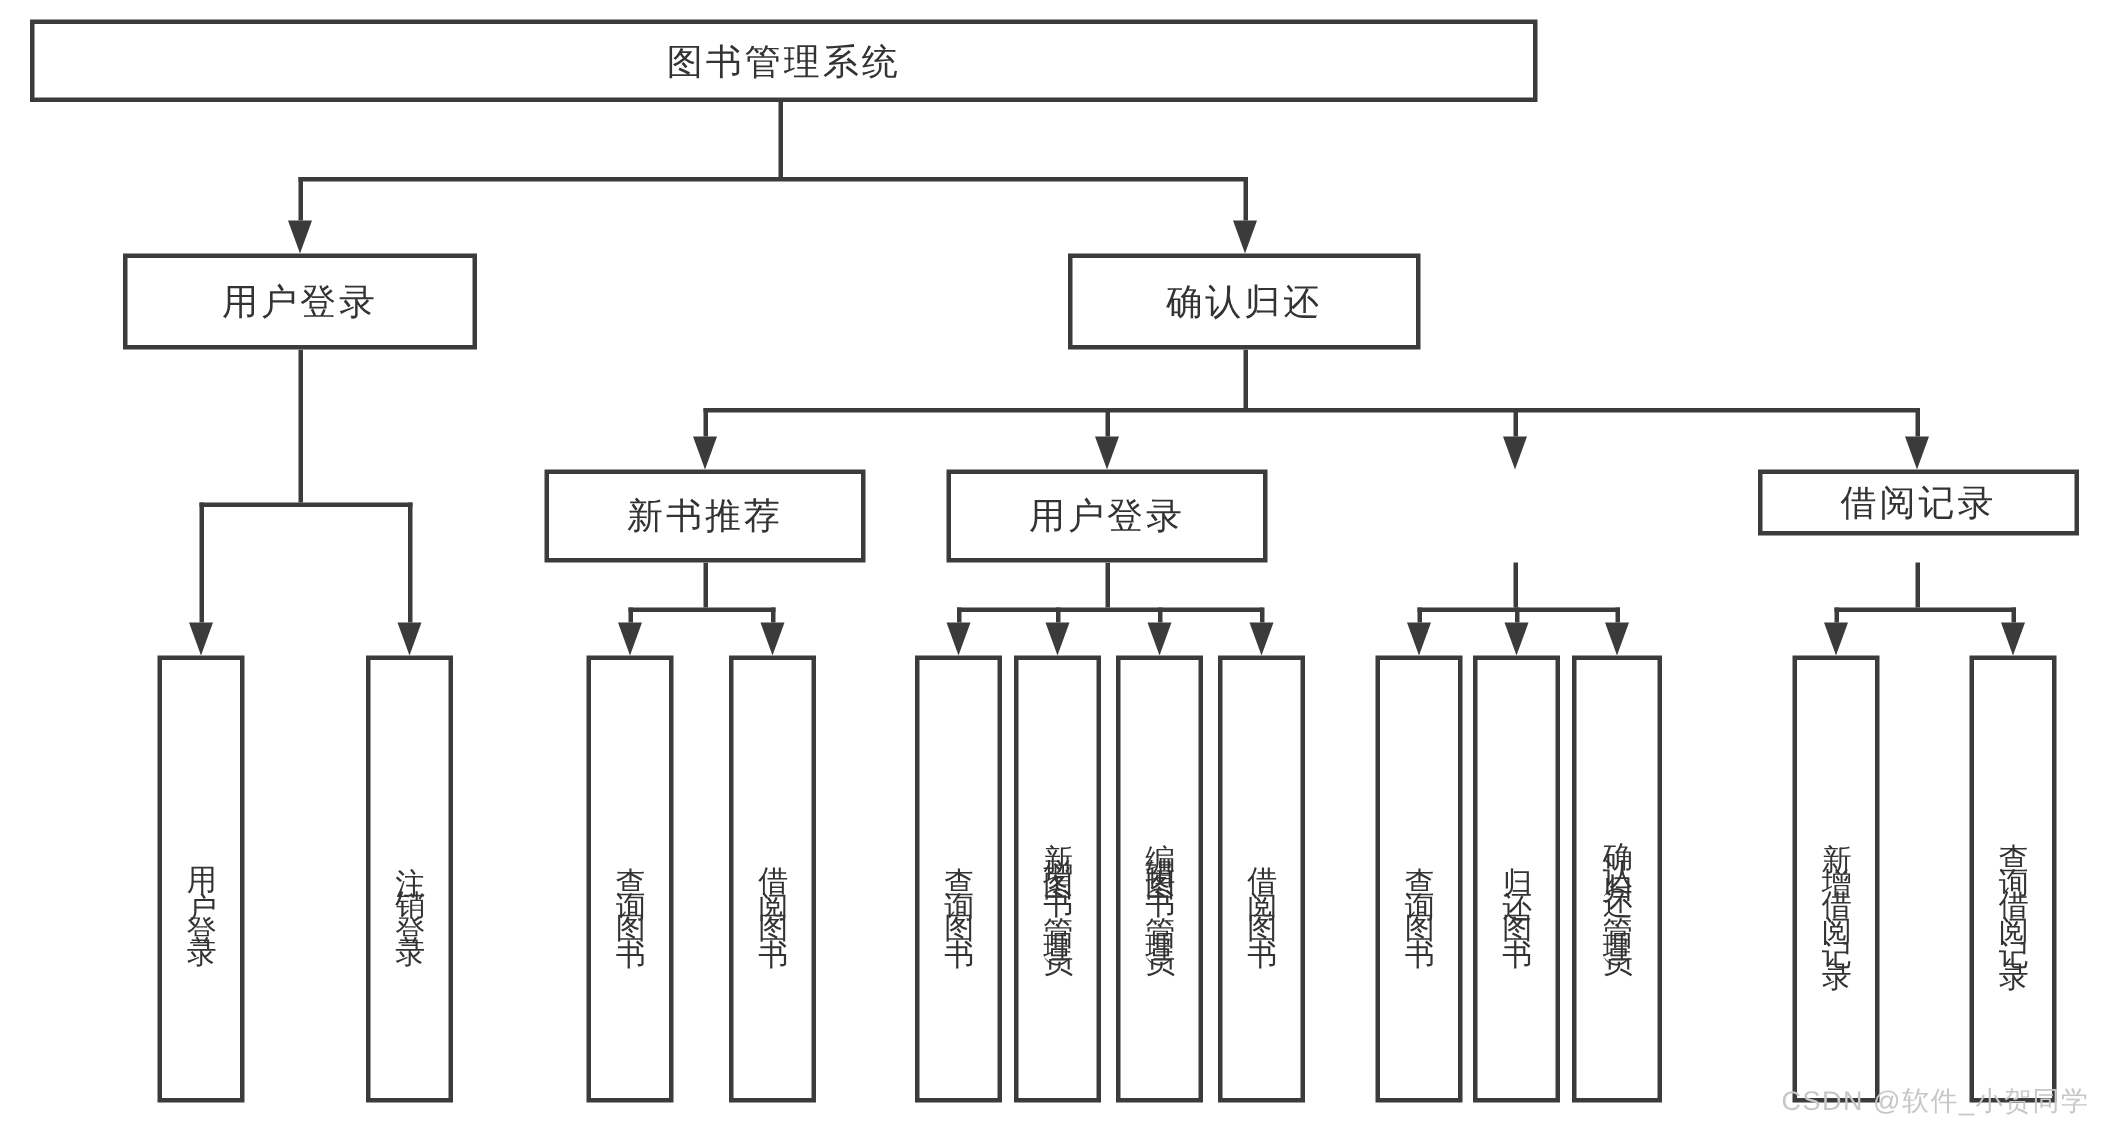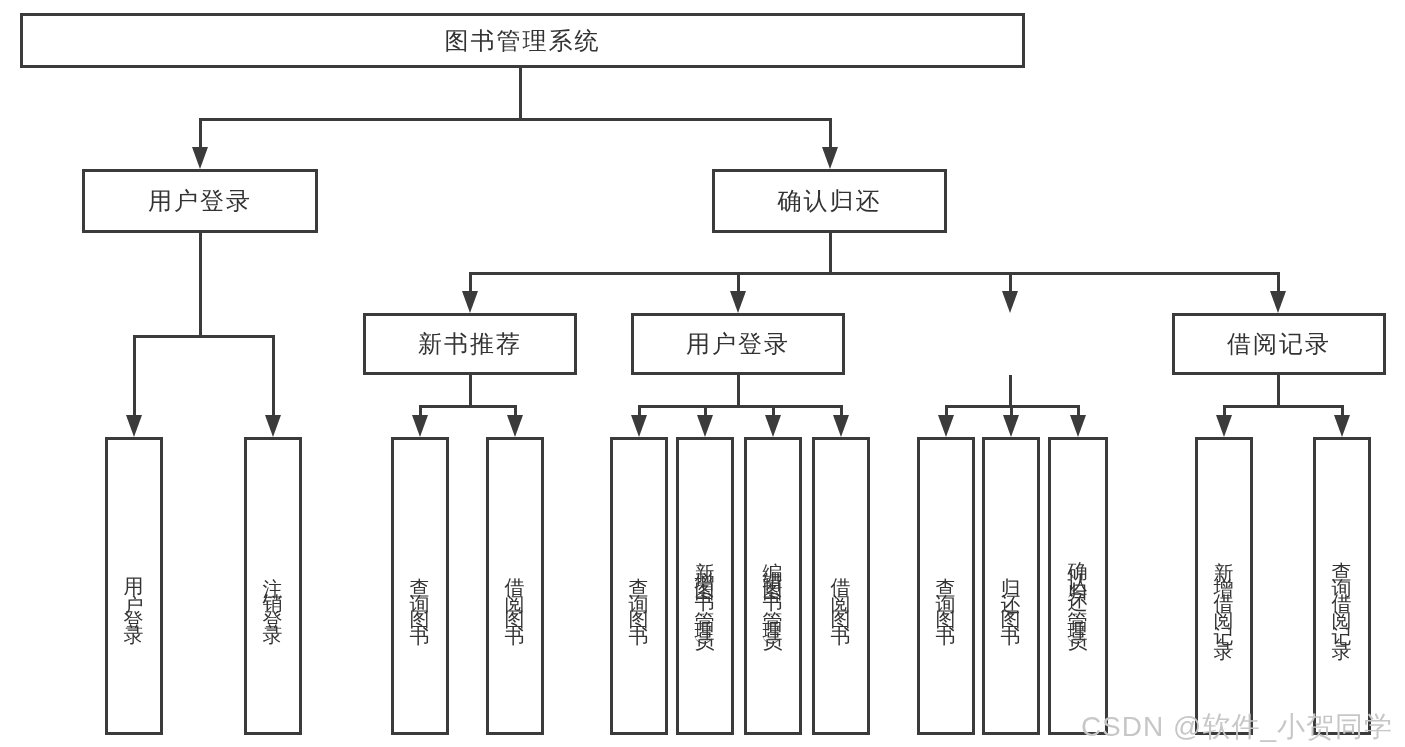--- a/index.html
+++ b/index.html
@@ -63,21 +63,21 @@
     height: 0;
     border-left: 8px solid transparent;
     border-right: 8px solid transparent;
     border-top: 22px solid #3b3b3b;
     z-index: 1;
   }
   .watermark {
     position: absolute;
     right: 12px;
     bottom: 1px;
-    font-size: 28px;
+    font-size: 18px;
     color: #c7c7c7;
     letter-spacing: 1px;
     z-index: 5;
     white-space: nowrap;
   }
 </style>
 </head>
 <body>
 
 <div class="canvas">
@@ -92,21 +92,21 @@
   <div class="box" style="left:712px; top:169px; width:235px; height:64px;">
     <span class="box-label">确认归还</span>
   </div>
 
   <div class="box" style="left:363px; top:313px; width:214px; height:62px;">
     <span class="box-label">新书推荐</span>
   </div>
   <div class="box" style="left:631px; top:313px; width:214px; height:62px;">
     <span class="box-label">用户登录</span>
   </div>
-  <div class="box" style="left:1172px; top:313px; width:214px; height:62px;">
+  <div class="box" style="left:1172px; top:313px; width:214px; height:44px;">
     <span class="box-label">借阅记录</span>
   </div>
 
   <div class="box" style="left:105px; top:437px; width:58px; height:298px;">
     <span class="leaf-label">用户登录</span>
   </div>
   <div class="box" style="left:244px; top:437px; width:58px; height:298px;">
     <span class="leaf-label">注销登录</span>
   </div>
 

